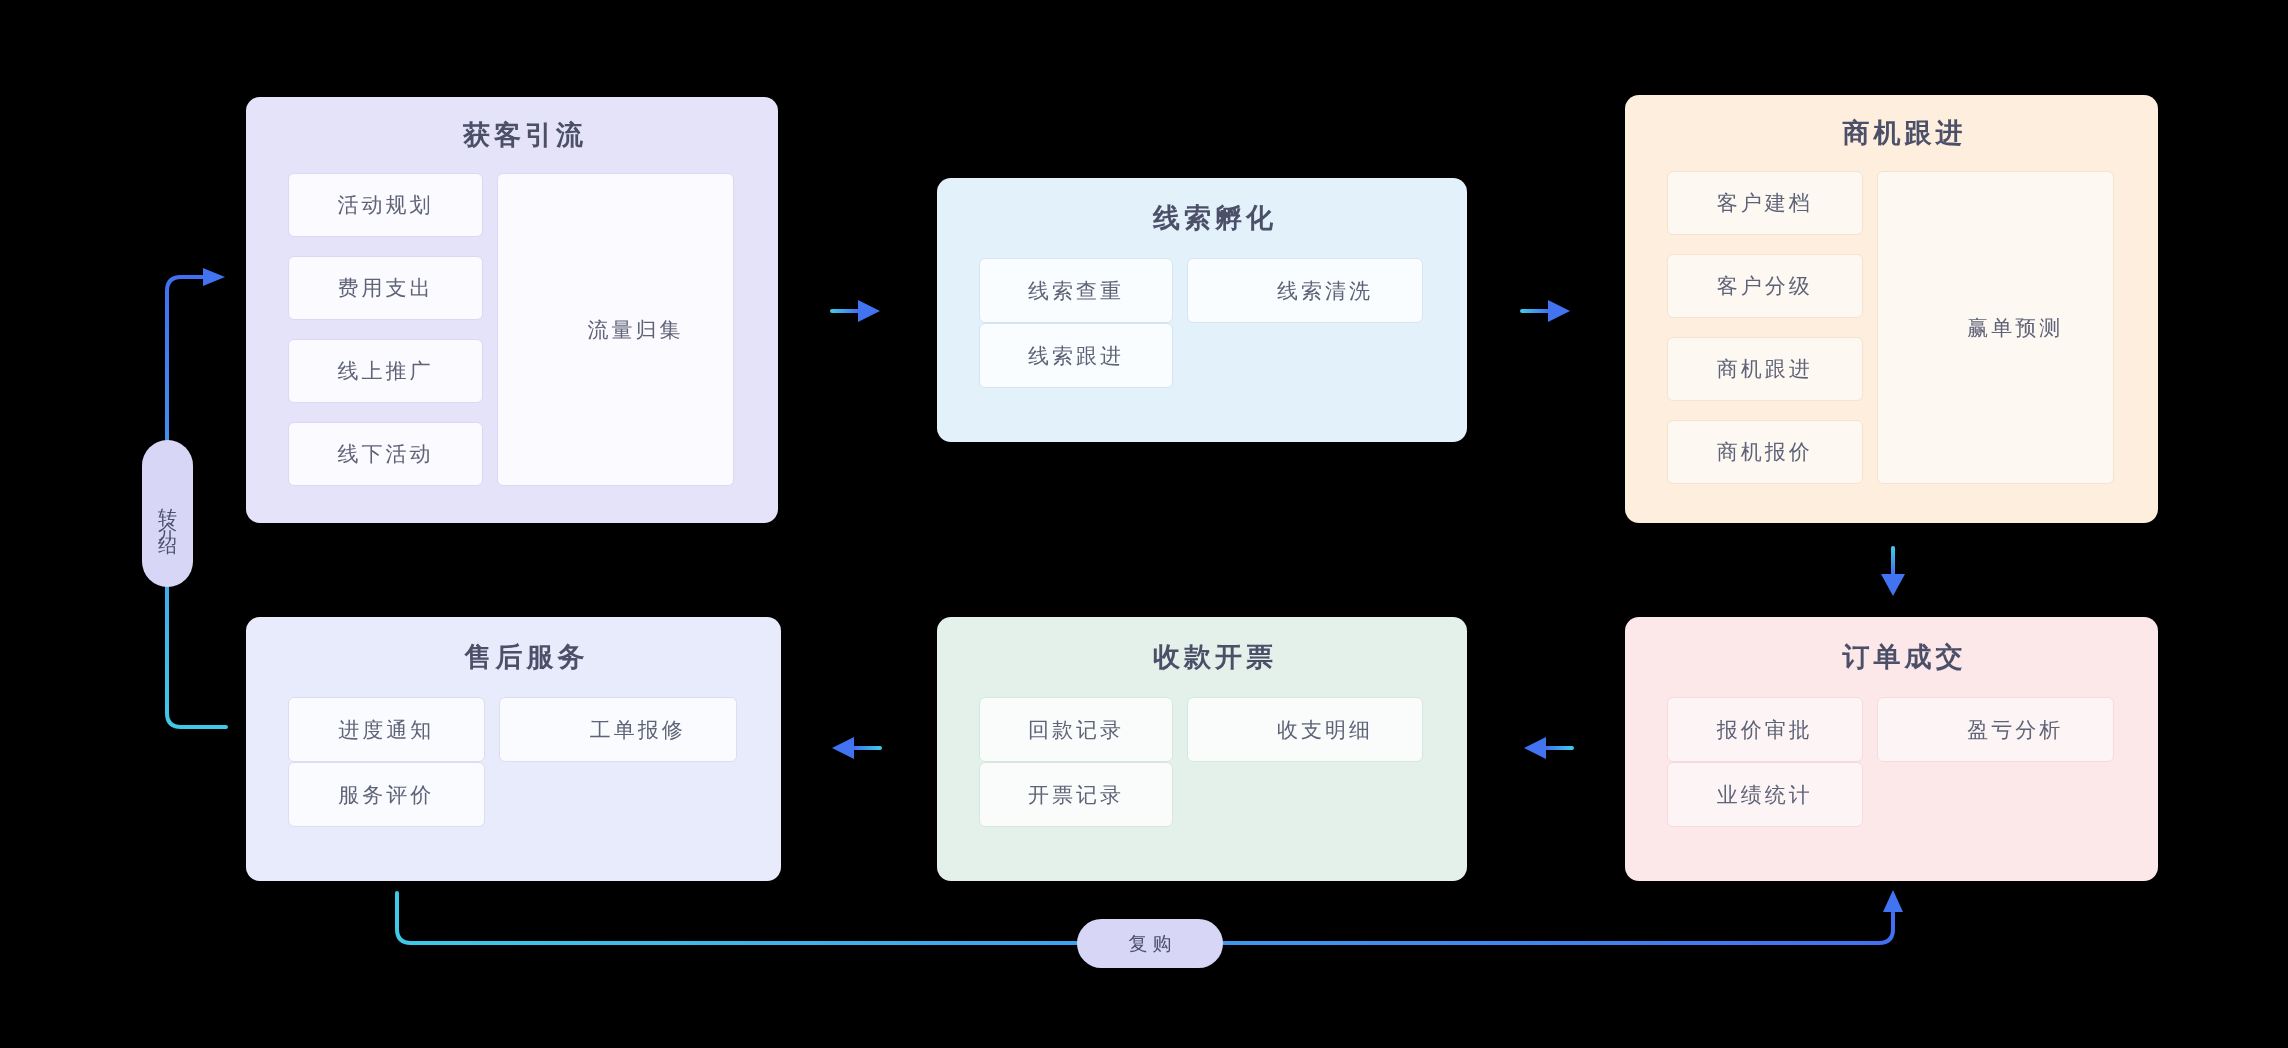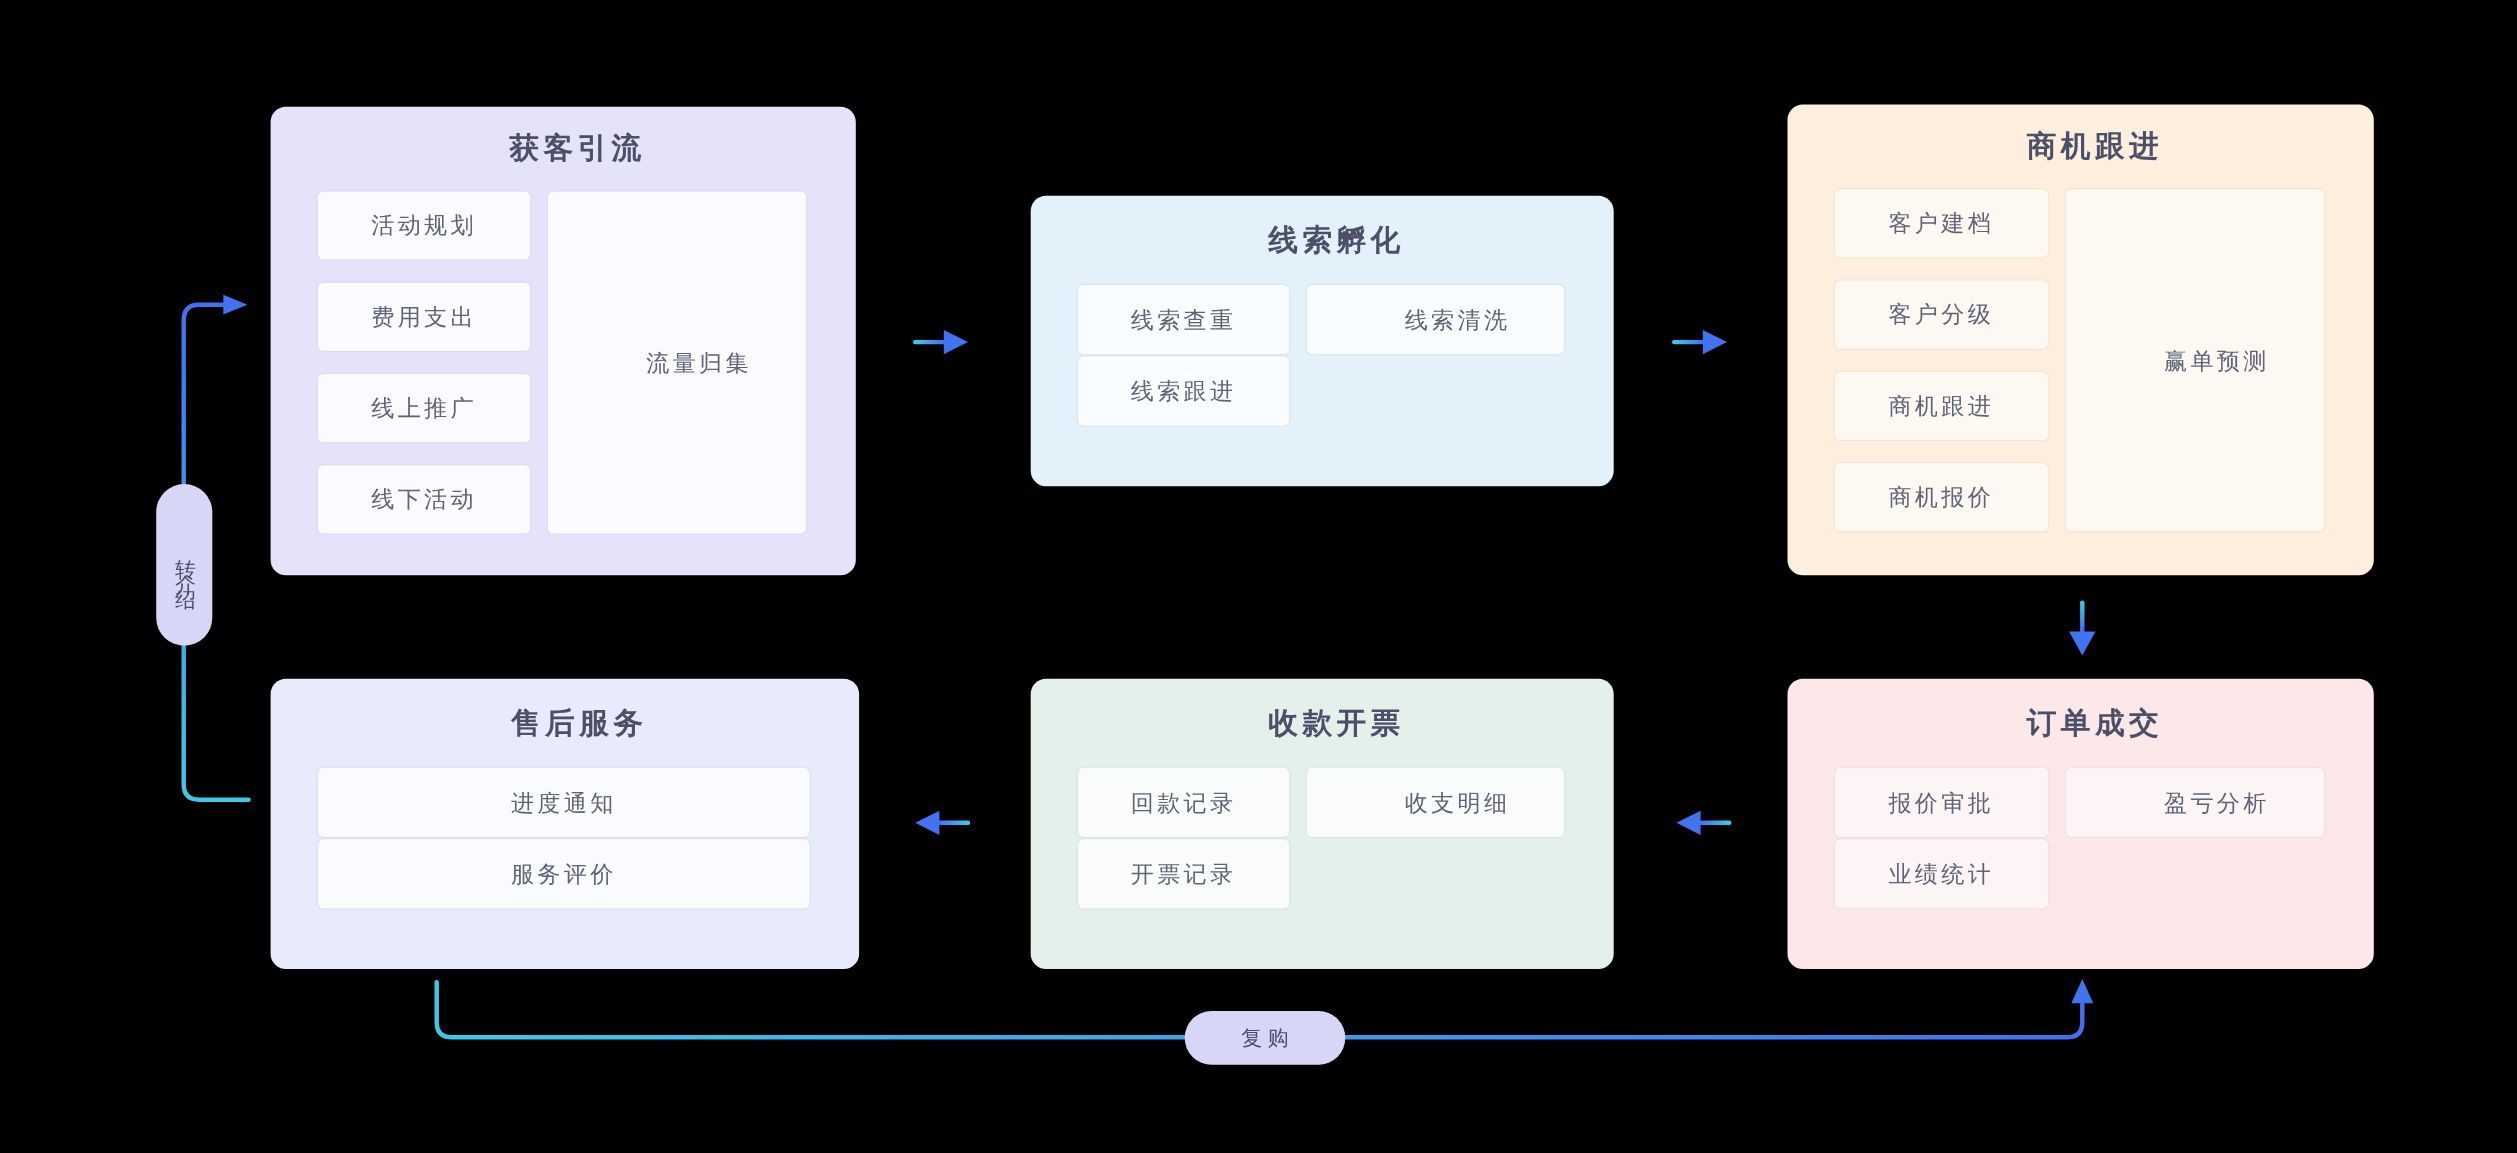--- a/index.html
+++ b/index.html
@@ -147,20 +147,21 @@
     </div>
   </section>
 
   <section class="panel short" style="left: 246px; top: 617px; width: 535px; height: 264px; --panel-bg: #e8ebfb; --item-bg: #f9fbfe; --item-border: #dcddf2;">
     <h2 class="panel-title">售后服务</h2>
     <div class="panel-body">
       <div class="item-col">
         <div class="item">进度通知</div>
         <div class="item">服务评价</div>
       </div>
+      <div class="item side">工单报修</div>
     </div>
   </section>
 
   <section class="panel short" style="left: 937px; top: 617px; width: 530px; height: 264px; --panel-bg: #e4f1ea; --item-bg: #f9fcfa; --item-border: #d6e8dd;">
     <h2 class="panel-title">收款开票</h2>
     <div class="panel-body">
       <div class="item-col">
         <div class="item">回款记录</div>
         <div class="item">开票记录</div>
       </div>

